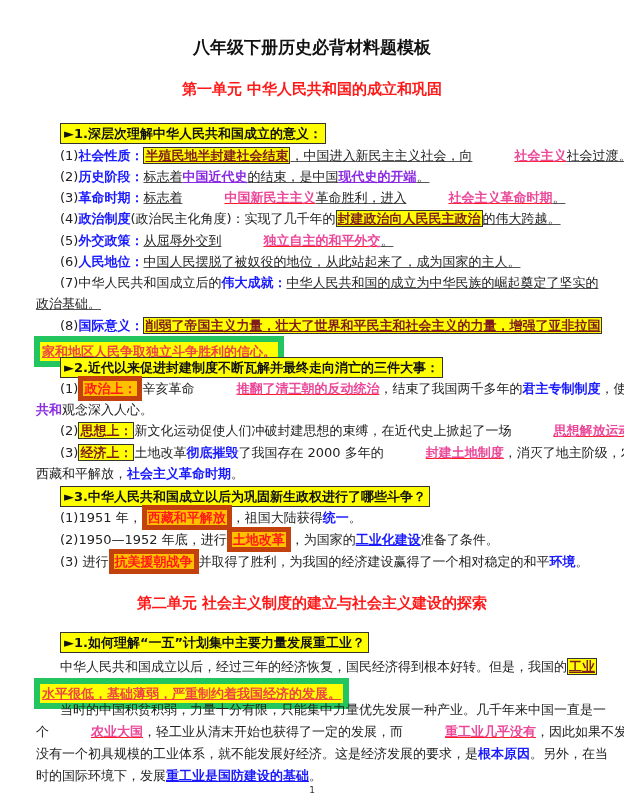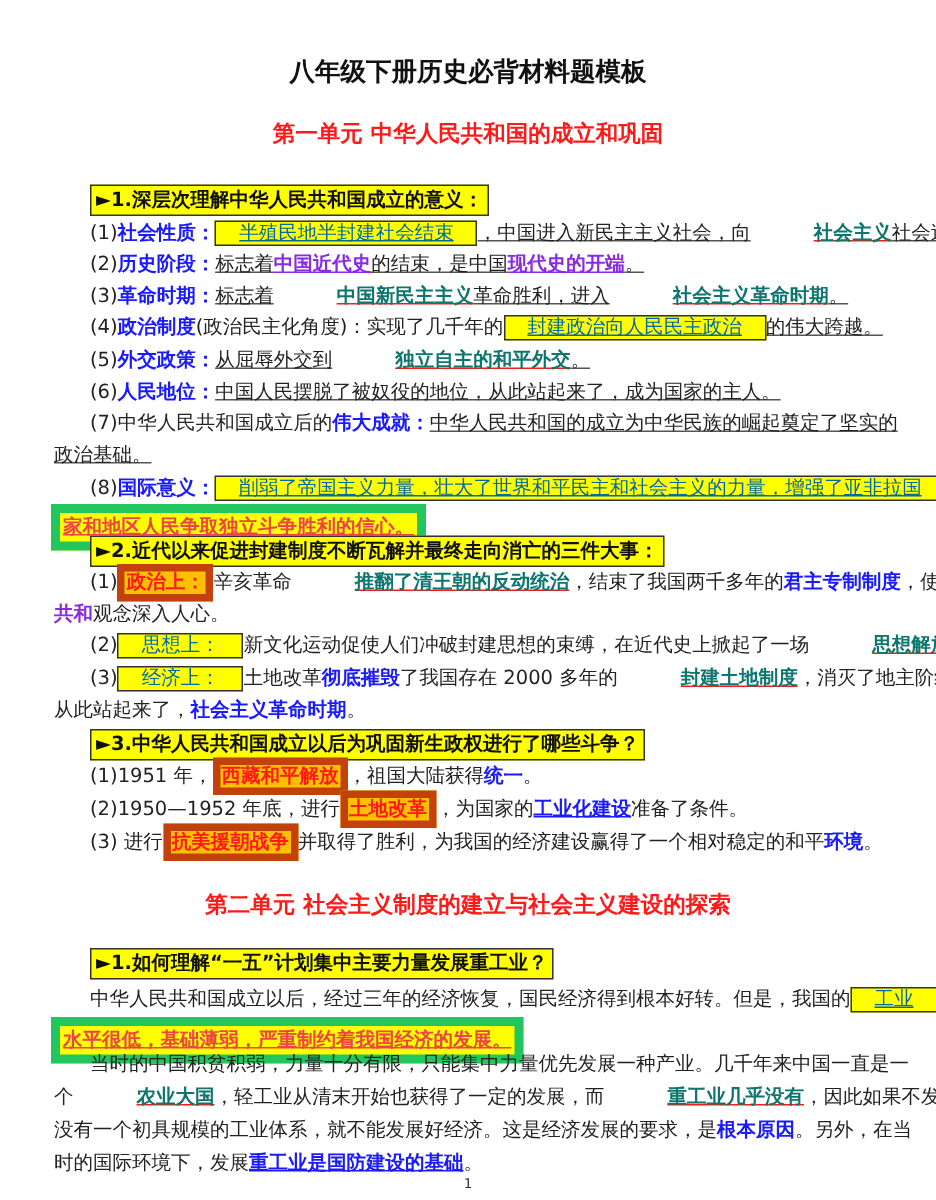--- a/index.html
+++ b/index.html
@@ -19,26 +19,26 @@
   }
   .line {
     position: absolute; font-size: 13px; line-height: 20px; white-space: nowrap;
     color: #222;
   }
   .q {
     display: inline-block; background: #ffff00; border: 1px solid #333;
     font-weight: bold; color: #111; padding: 0 3px; line-height: 19px;
   }
   .lbl { color: #1a1aff; font-weight: bold; }
-  .red { color: #0f766e; font-weight: bold; padding-left: 42px; }
+  .red { color: #ec4899; font-weight: bold; padding-left: 42px; }
   .purple { color: #8a2be2; font-weight: bold; }
   .blue { color: #1a1aff; font-weight: bold; }
   .hl {
-    background: #ffff00; color: #0369a1; font-weight: normal;
-    border: 1px solid #333; text-decoration: underline; padding: 0 15px;
+    background: #ffff00; color: #7f1d1d; font-weight: bold;
+    border: 1px solid #333; text-decoration: underline; padding: 0 1px;
   }
   .hl-orange {
     background: #ffc000; color: #ff1a1a; font-weight: bold;
     border: 5px solid #c2410c; padding: 0 1px;
   }
   .ul { text-decoration: underline; text-decoration-color: #555; }
   .ul-red { text-decoration: underline; text-decoration-color: #ff1a1a; }
   .ul-blue { text-decoration: underline; text-decoration-color: #1a1aff; text-align: center; }
   .ul-purple { text-decoration: underline; text-decoration-color: #8a2be2; }
   .blockhl {
@@ -109,21 +109,21 @@
   </div>
 
   <div class="line" style="top:421px; left:60px">
     <span>(2)</span><span class="hl" style="text-decoration:none">思想上：</span><span>新文化运动促使人们冲破封建思想的束缚，在近代史上掀起了一场</span><span class="red ul-red">思想解放运动</span><span>。</span>
   </div>
 
   <div class="line" style="top:443px; left:60px">
     <span>(3)</span><span class="hl" style="text-decoration:none">经济上：</span><span>土地改革</span><span class="blue">彻底摧毁</span><span>了我国存在 2000 多年的</span><span class="red ul-red">封建土地制度</span><span>，消灭了地主阶级，农民</span>
   </div>
   <div class="line" style="top:464px; left:36px">
-    <span>从此站起来了，</span><span class="blue">社会主义革命时期</span><span>。</span>
+    <span>西藏和平解放，</span><span class="blue">社会主义革命时期</span><span>。</span>
   </div>
 
   <div class="line" style="top:486px; left:60px">
     <span class="q">►3.中华人民共和国成立以后为巩固新生政权进行了哪些斗争？</span>
   </div>
 
   <div class="line" style="top:508px; left:60px">
     <span>(1)</span><span>1951 年，</span><span class="hl-orange">西藏和平解放</span><span>，祖国大陆获得</span><span class="blue">统一</span><span>。</span>
   </div>
 

